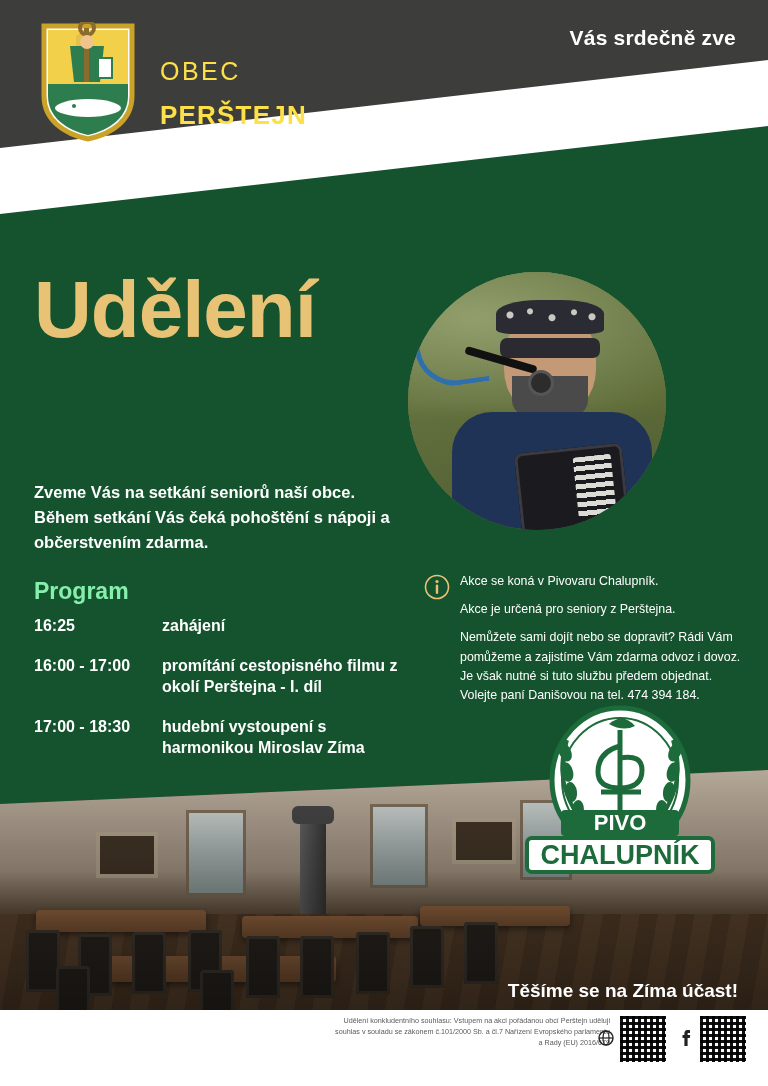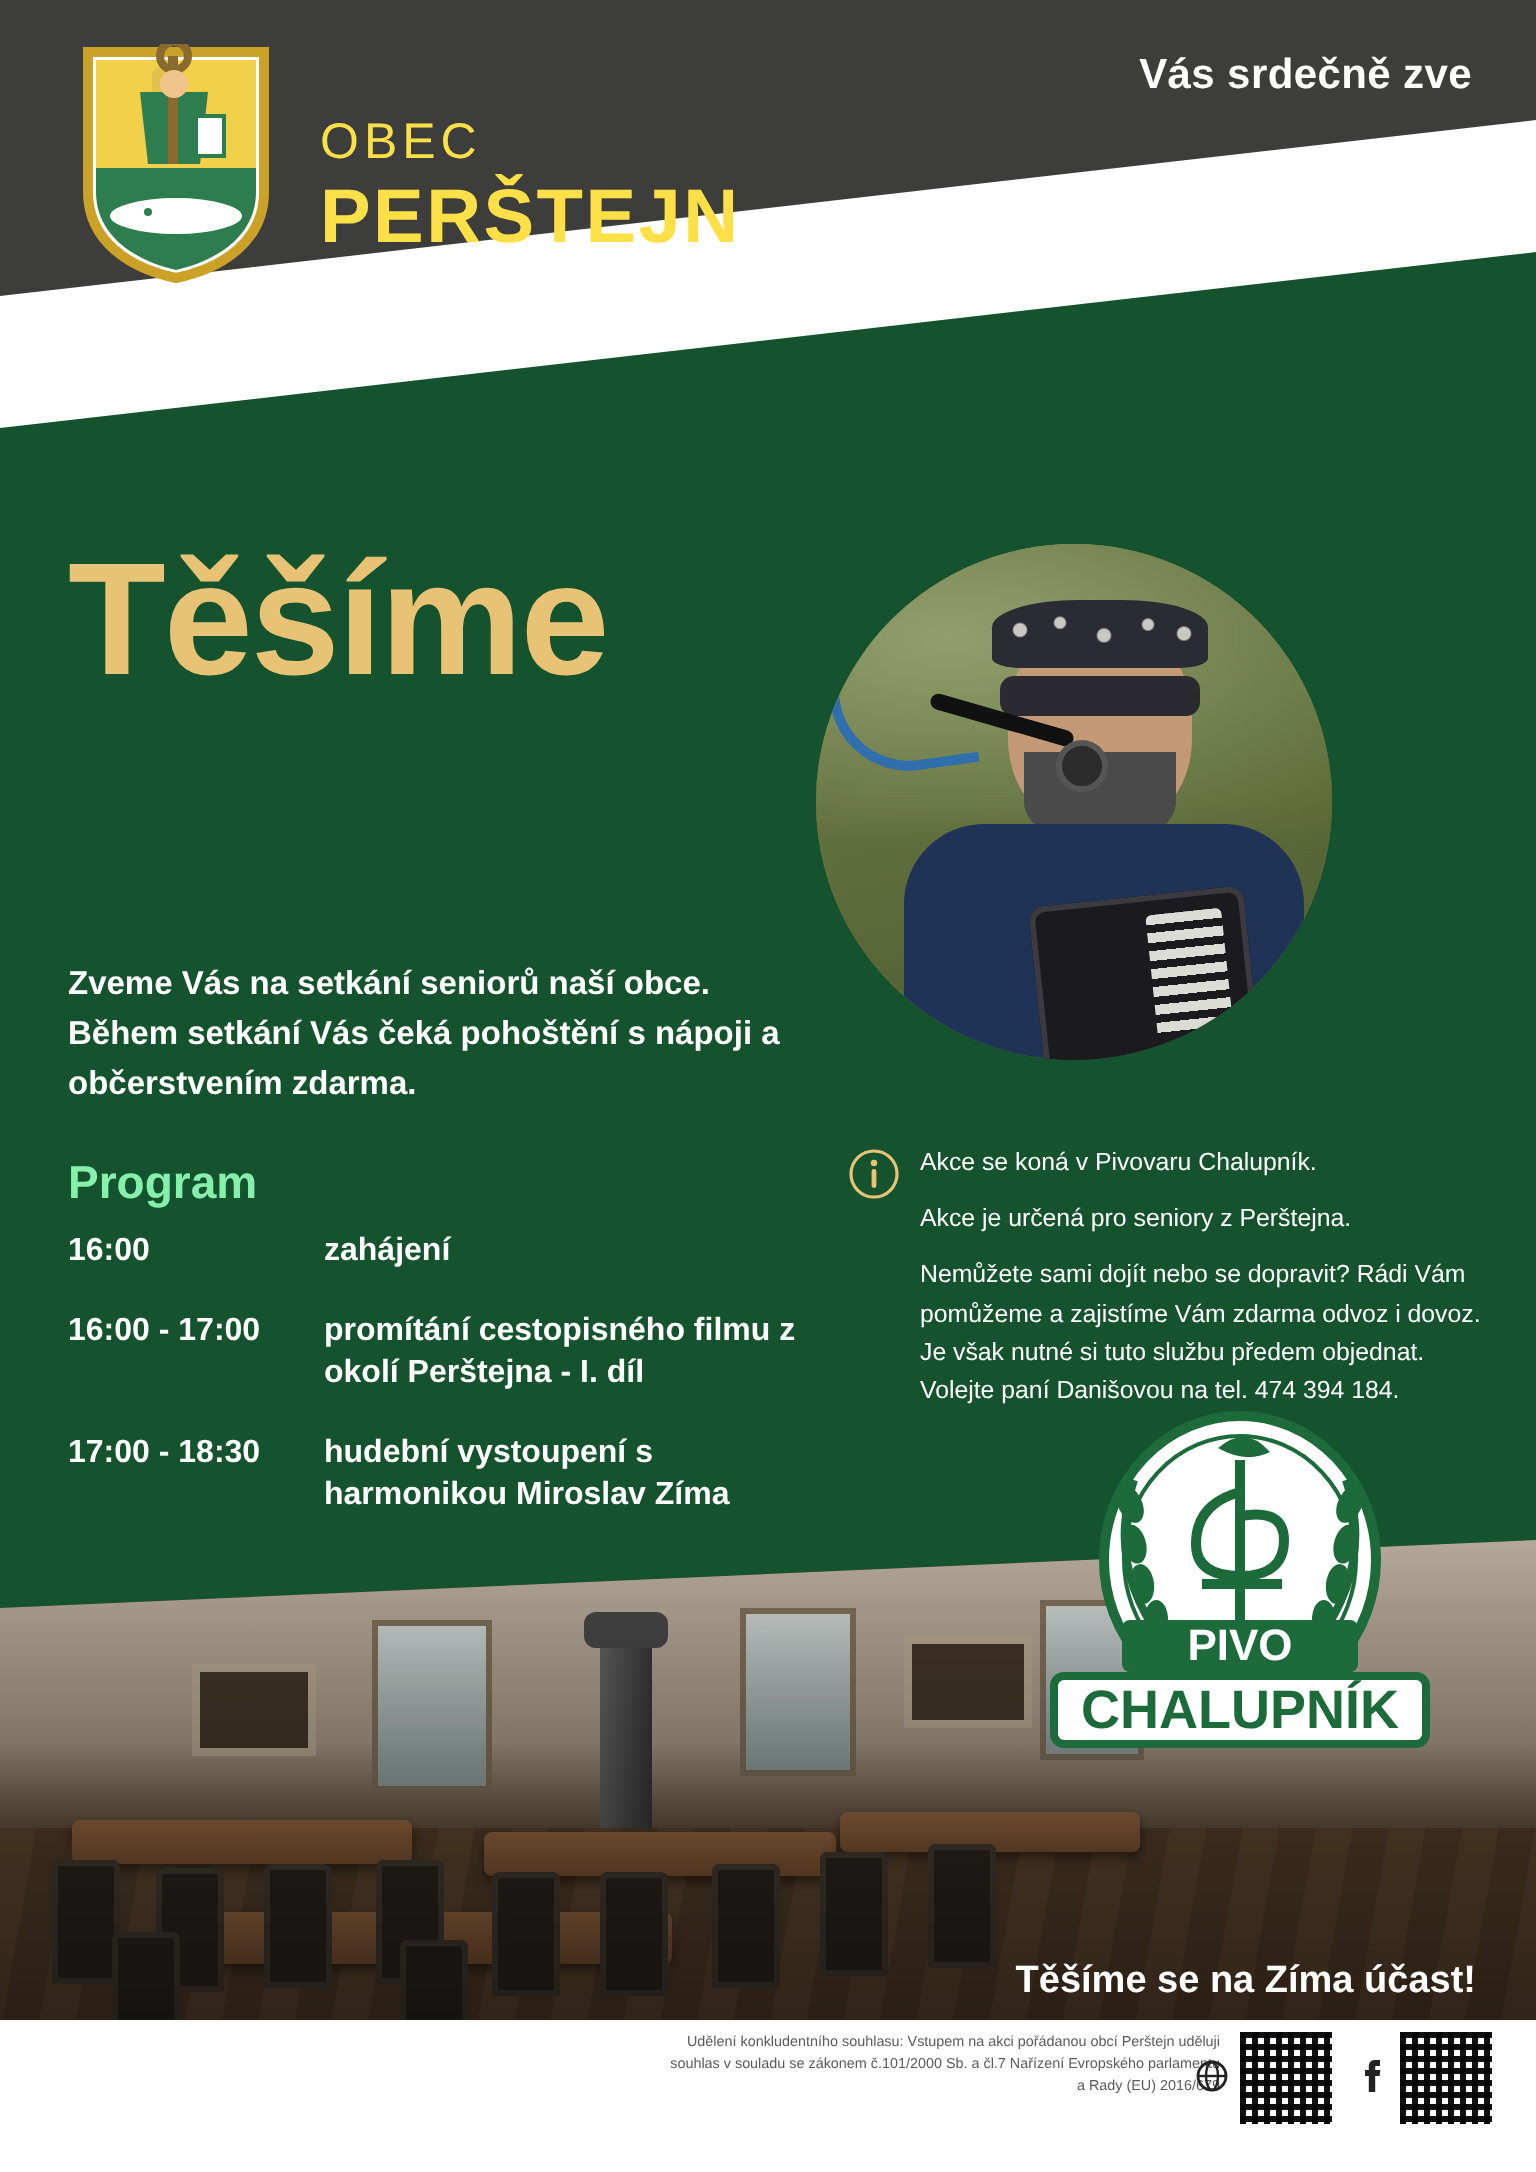--- a/index.html
+++ b/index.html
@@ -63,24 +63,24 @@
     z-index: 10;
     color: #fde047;
     line-height: 1.05;
   }
   .obec-small {
     font-size: 25px;
     letter-spacing: 2.5px;
     font-weight: 400;
   }
   .obec-big {
-    font-size: 38px;
+    font-size: 26px;
     letter-spacing: 1.2px;
     font-weight: 700;
-    margin-top: 6px;
+    margin-top: 18px;
   }
 
   
   .invite {
     position: absolute;
     right: 32px; top: 26px;
     z-index: 10;
     color: #ffffff;
     font-size: 21px;
     font-weight: 700;
@@ -440,21 +440,21 @@
 
   <div class="obec-block">
     <div class="obec-small">OBEC</div>
     <div class="obec-big">PERŠTEJN</div>
   </div>
 
   <div class="invite">Vás srdečně zve</div>
 
 
   <div class="title">
-    <span>Těšíme</span>
+    <span>Udělení</span>
   </div>
 
   <div class="photo-circle">
     <div class="pc-sky"></div>
     <div class="pc-blur"></div>
     <div class="pc-cable"></div>
     <div class="pc-head"></div>
     <div class="pc-bandana"></div>
     <div class="pc-glasses"></div>
     <div class="pc-beard"></div>
@@ -462,21 +462,21 @@
     <div class="pc-accordion"></div>
     <div class="pc-mic"></div>
     <div class="pc-mic-head"></div>
   </div>
 
   <div class="intro">Zveme Vás na setkání seniorů naší obce. Během setkání Vás čeká pohoštění s nápoji a občerstvením zdarma.</div>
 
   <div class="program-head">Program</div>
   <div class="program-list">
     <div class="prow">
-      <div class="ptime">16:00</div>
+      <div class="ptime">16:25</div>
       <div class="pdesc">zahájení</div>
     </div>
     <div class="prow">
       <div class="ptime">16:00 - 17:00</div>
       <div class="pdesc">promítání cestopisného filmu z okolí Perštejna - I. díl</div>
     </div>
     <div class="prow">
       <div class="ptime">17:00 - 18:30</div>
       <div class="pdesc">hudební vystoupení s harmonikou Miroslav Zíma</div>
     </div>

